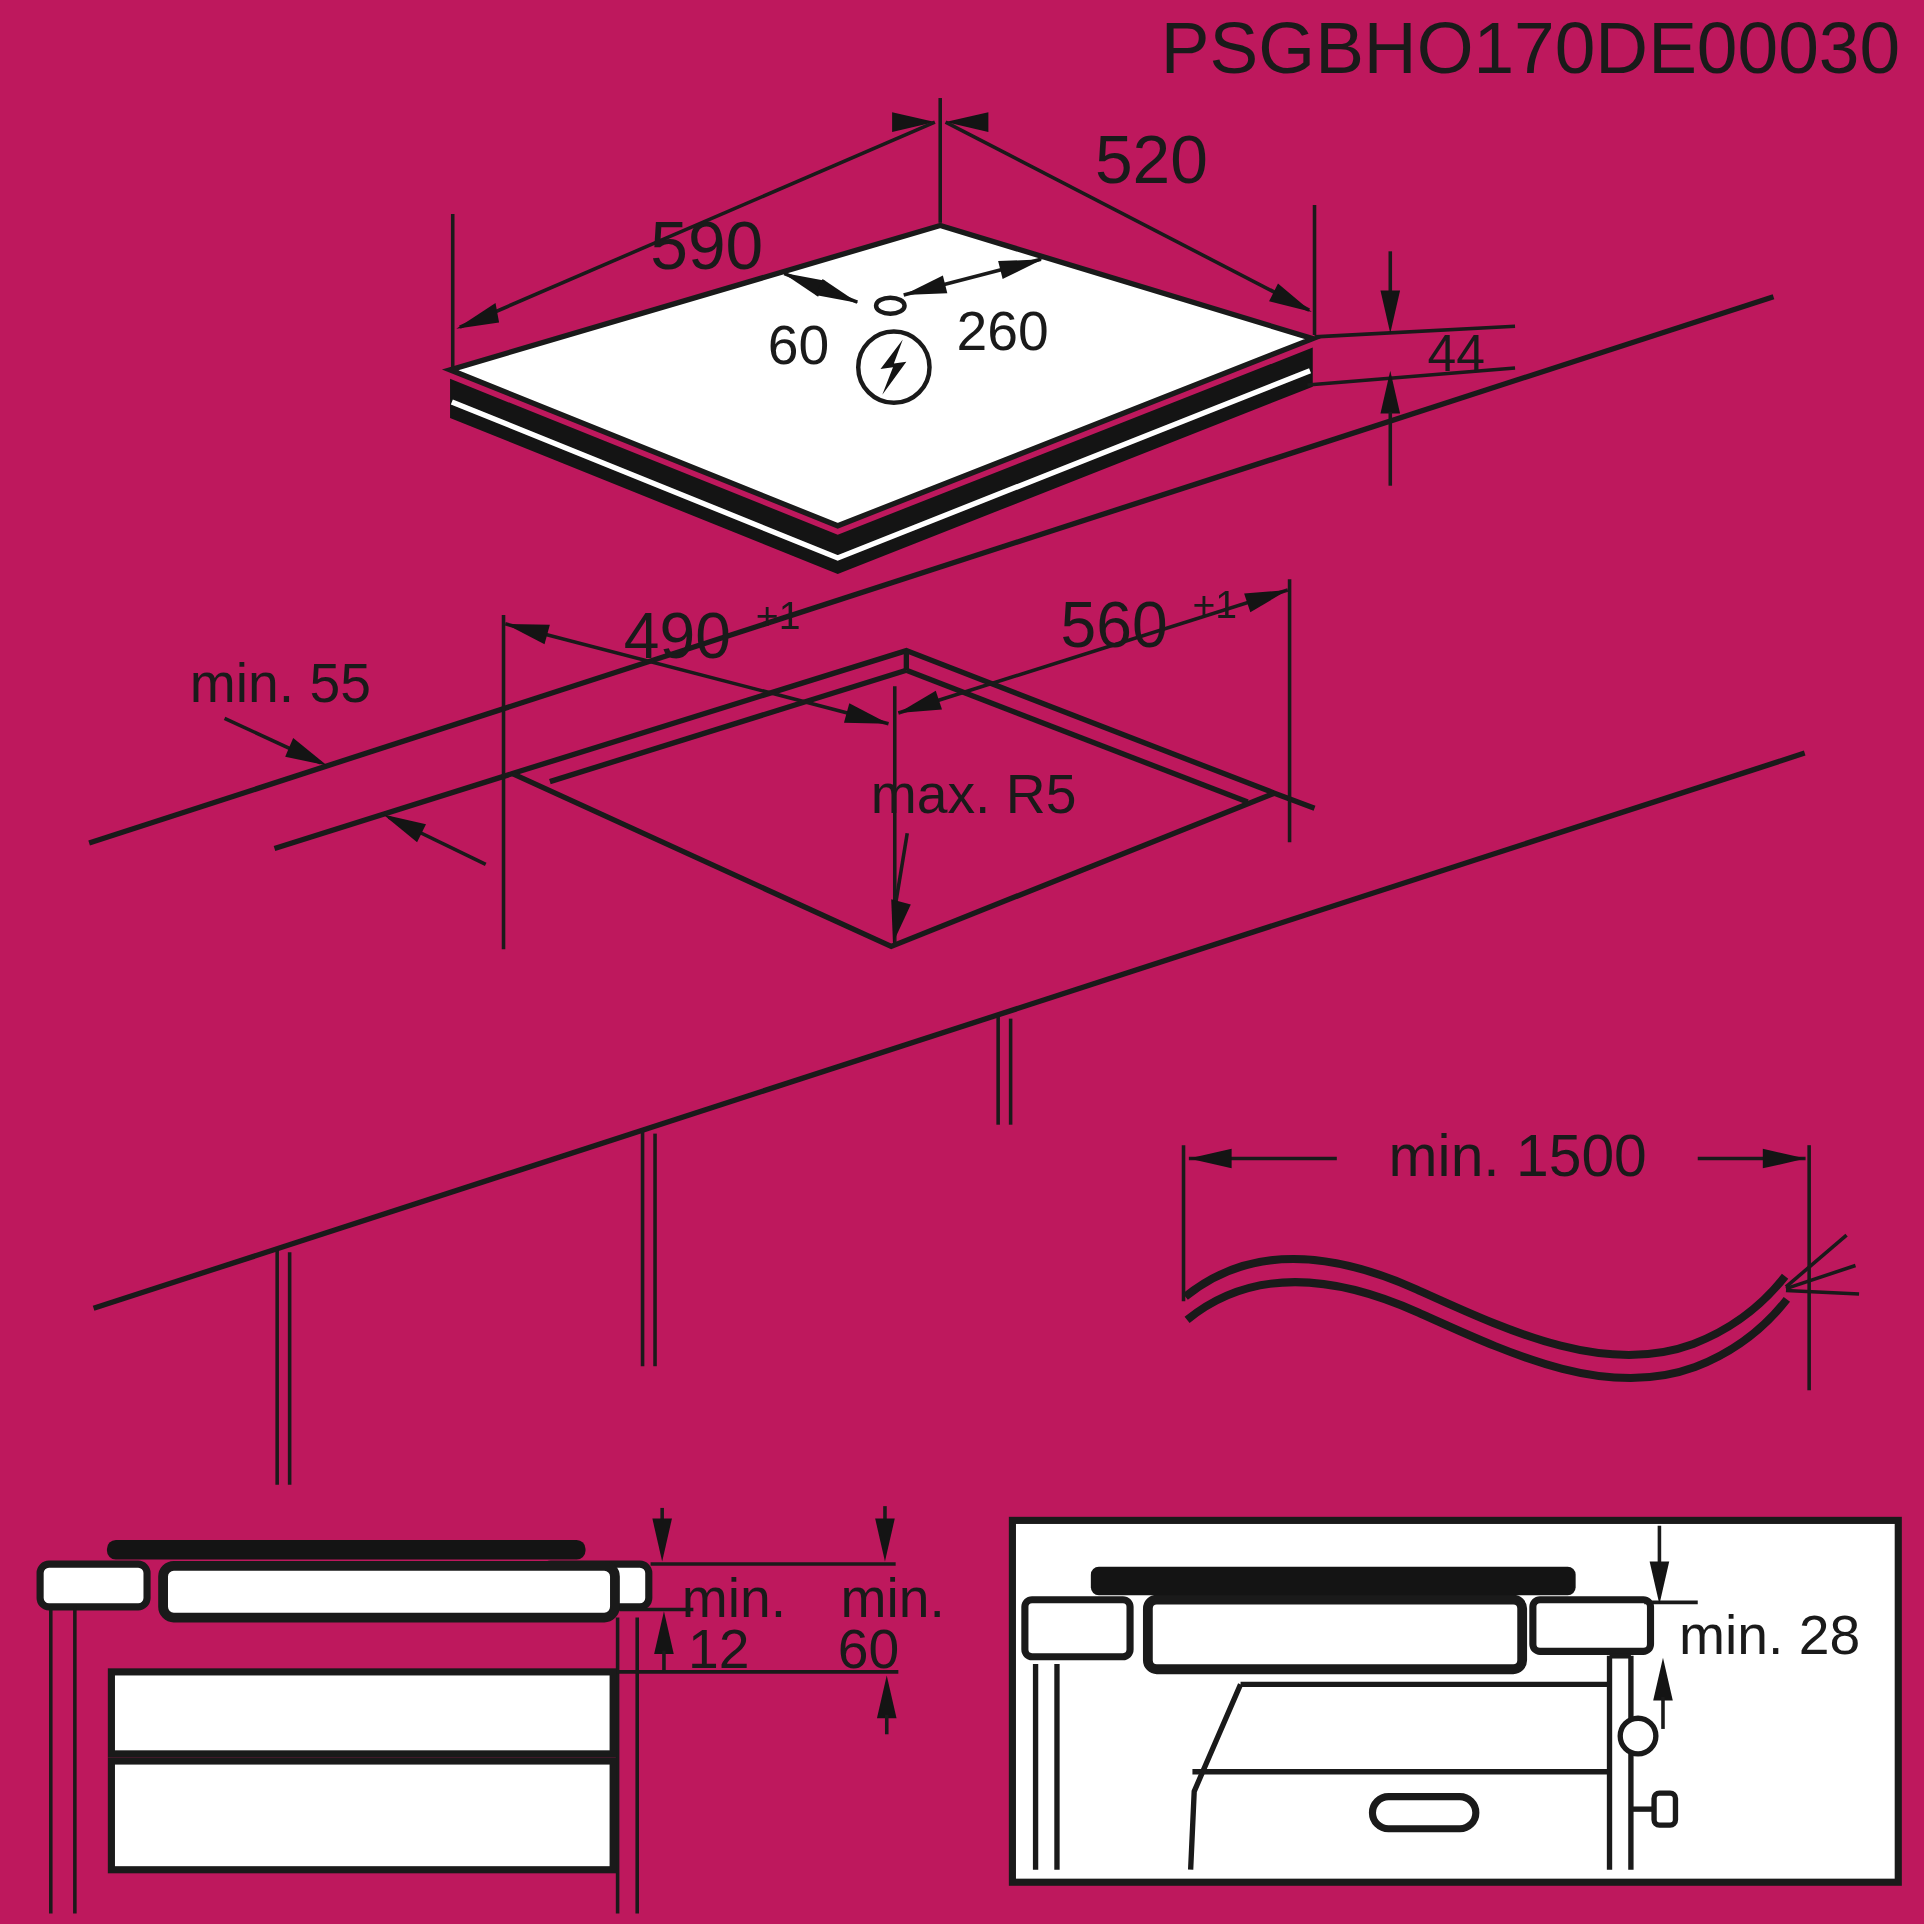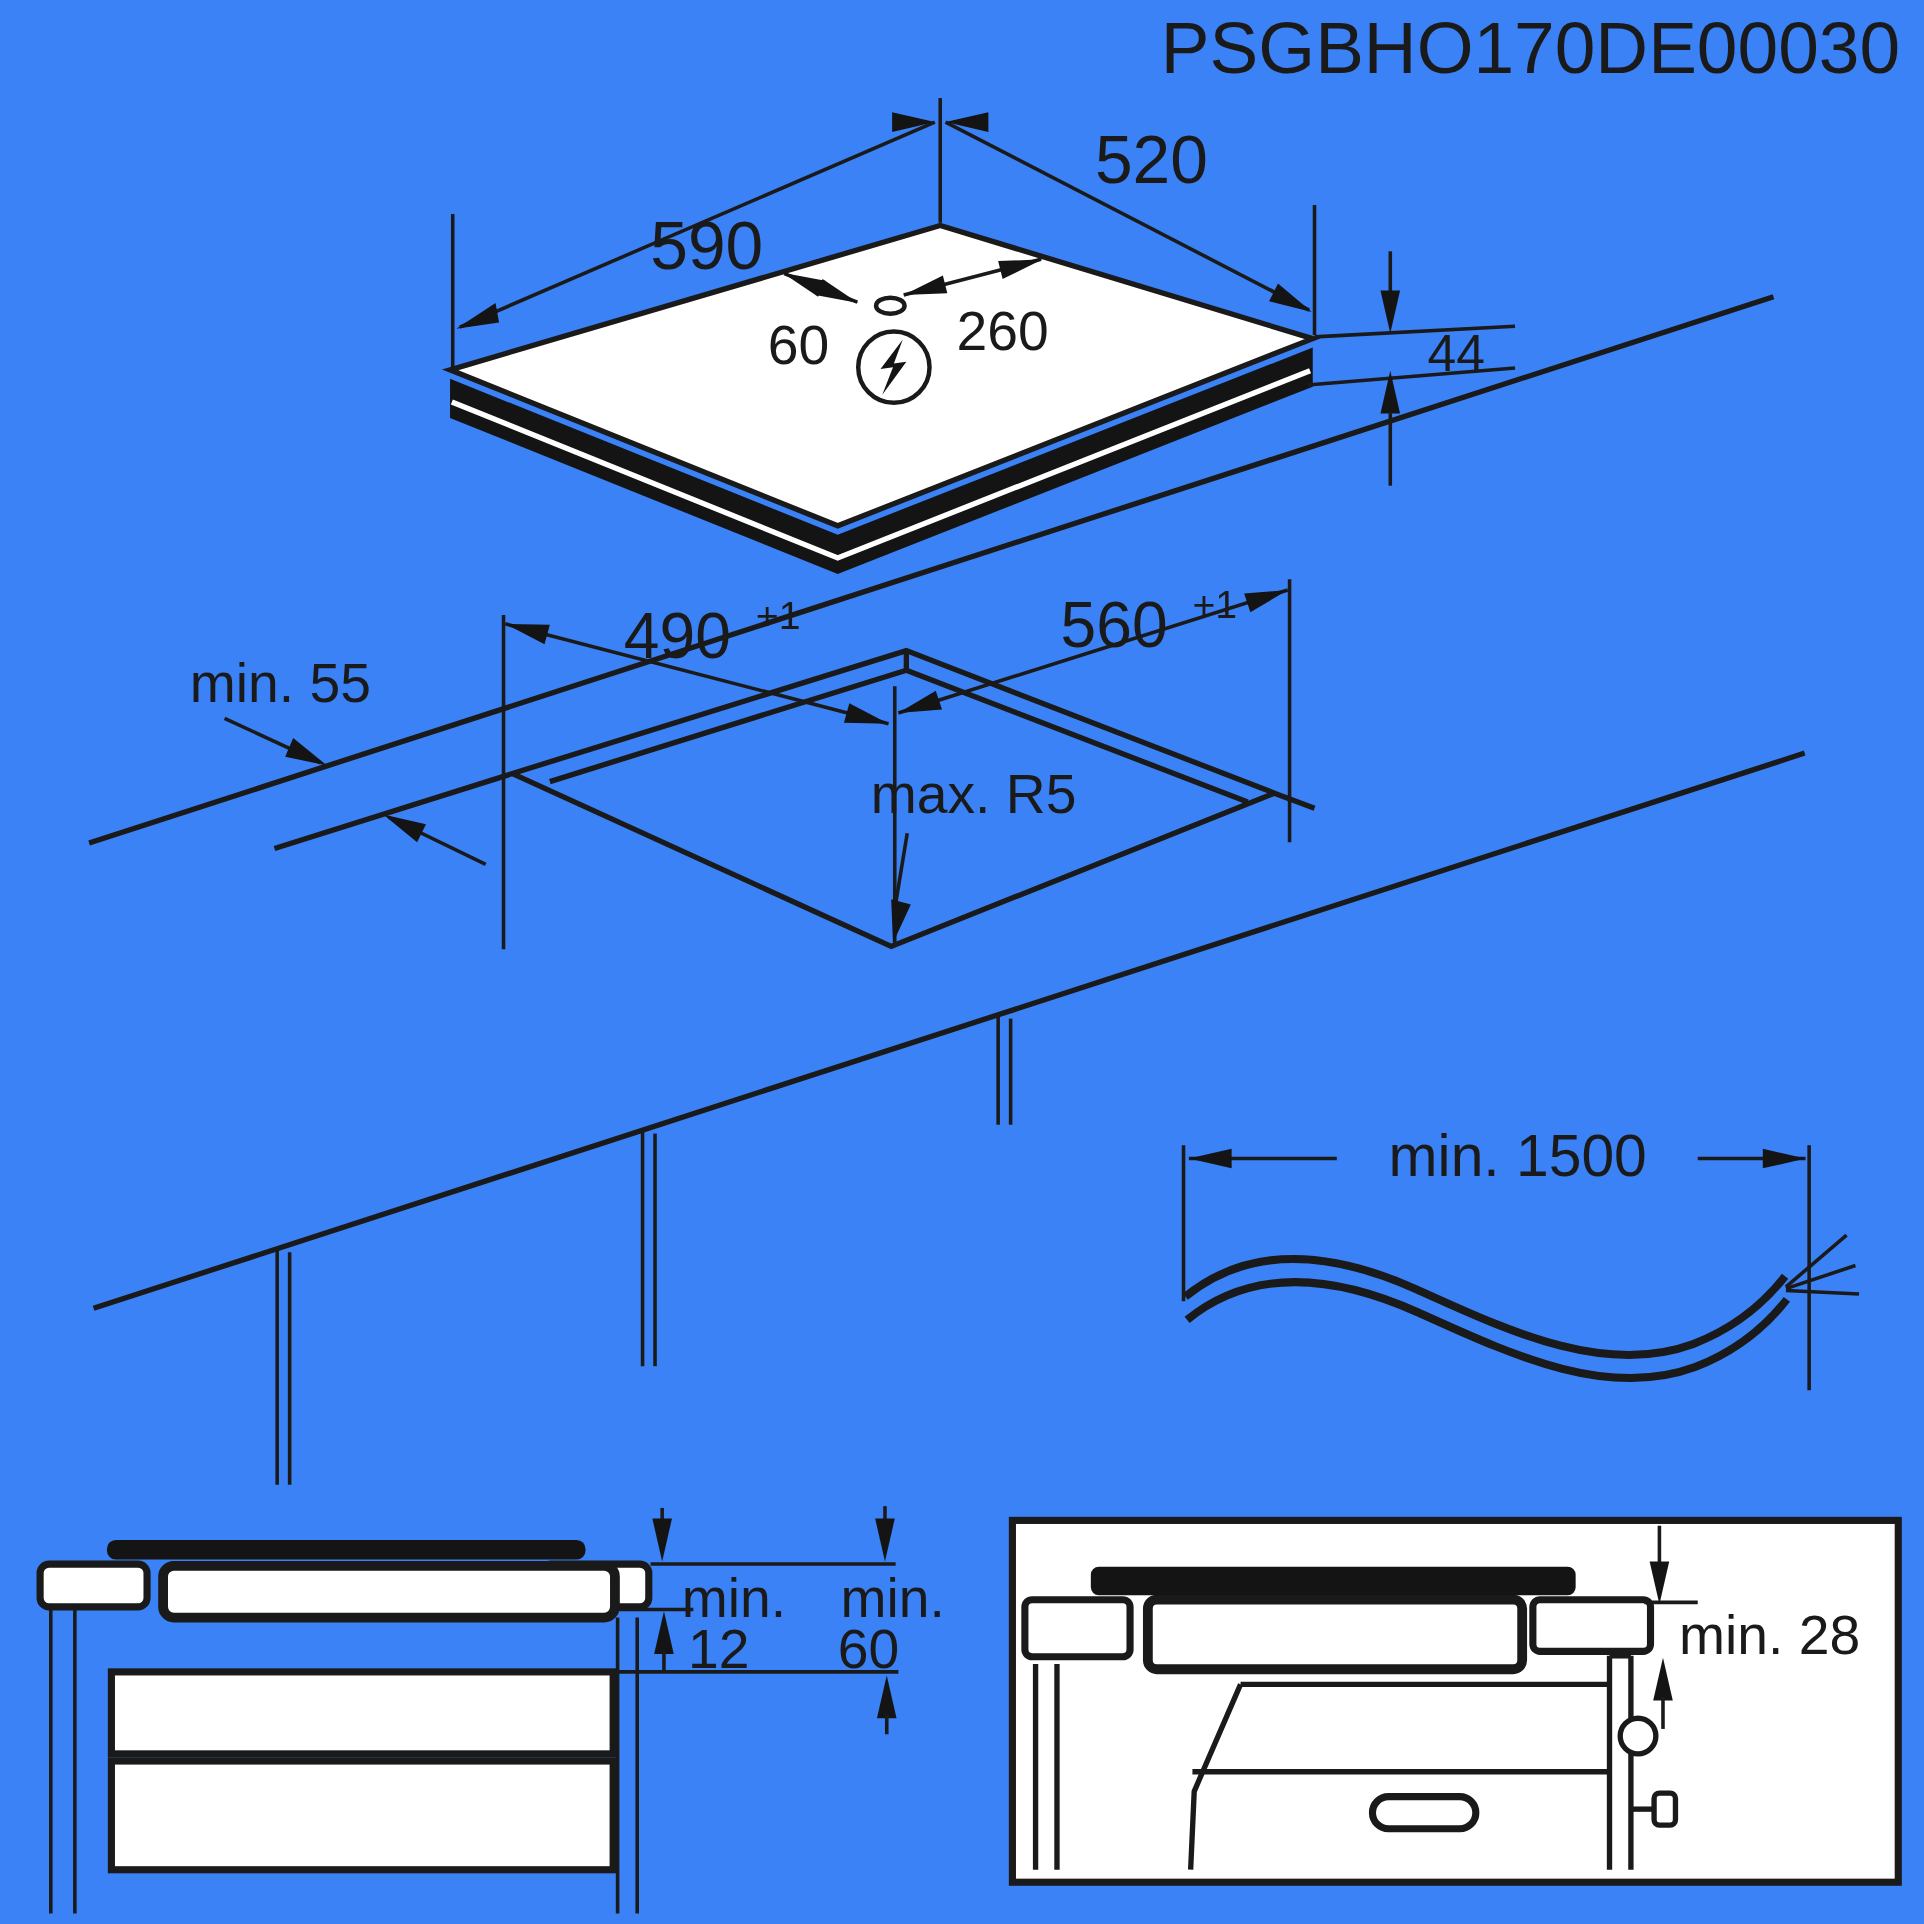--- a/index.html
+++ b/index.html
@@ -1,16 +1,16 @@
 <!DOCTYPE html>
 <html style="font-size:14.3px"><head>
 <meta charset="utf-8">
 <style>
   html,body{margin:0;padding:0;background:#ffffff;}
-  .page{width:1925px;height:1925px;position:relative;background:#3b82f6;overflow:hidden;}
+  .page{width:1925px;height:1925px;position:relative;background:#be185d;overflow:hidden;}
   svg{position:absolute;top:0;left:0;}
   text{font-family:"Liberation Sans","DejaVu Sans",sans-serif;fill:#1a1a1a;}
   .ln{stroke:#1a1a1a;fill:none;}
   .thin{stroke-width:4;}
   .mid{stroke-width:6;}
   .thick{stroke-width:8;}
   .xthick{stroke-width:11;}
   .blk{fill:#141414;stroke:none;}
   .wht{fill:#ffffff;}
 </style>

